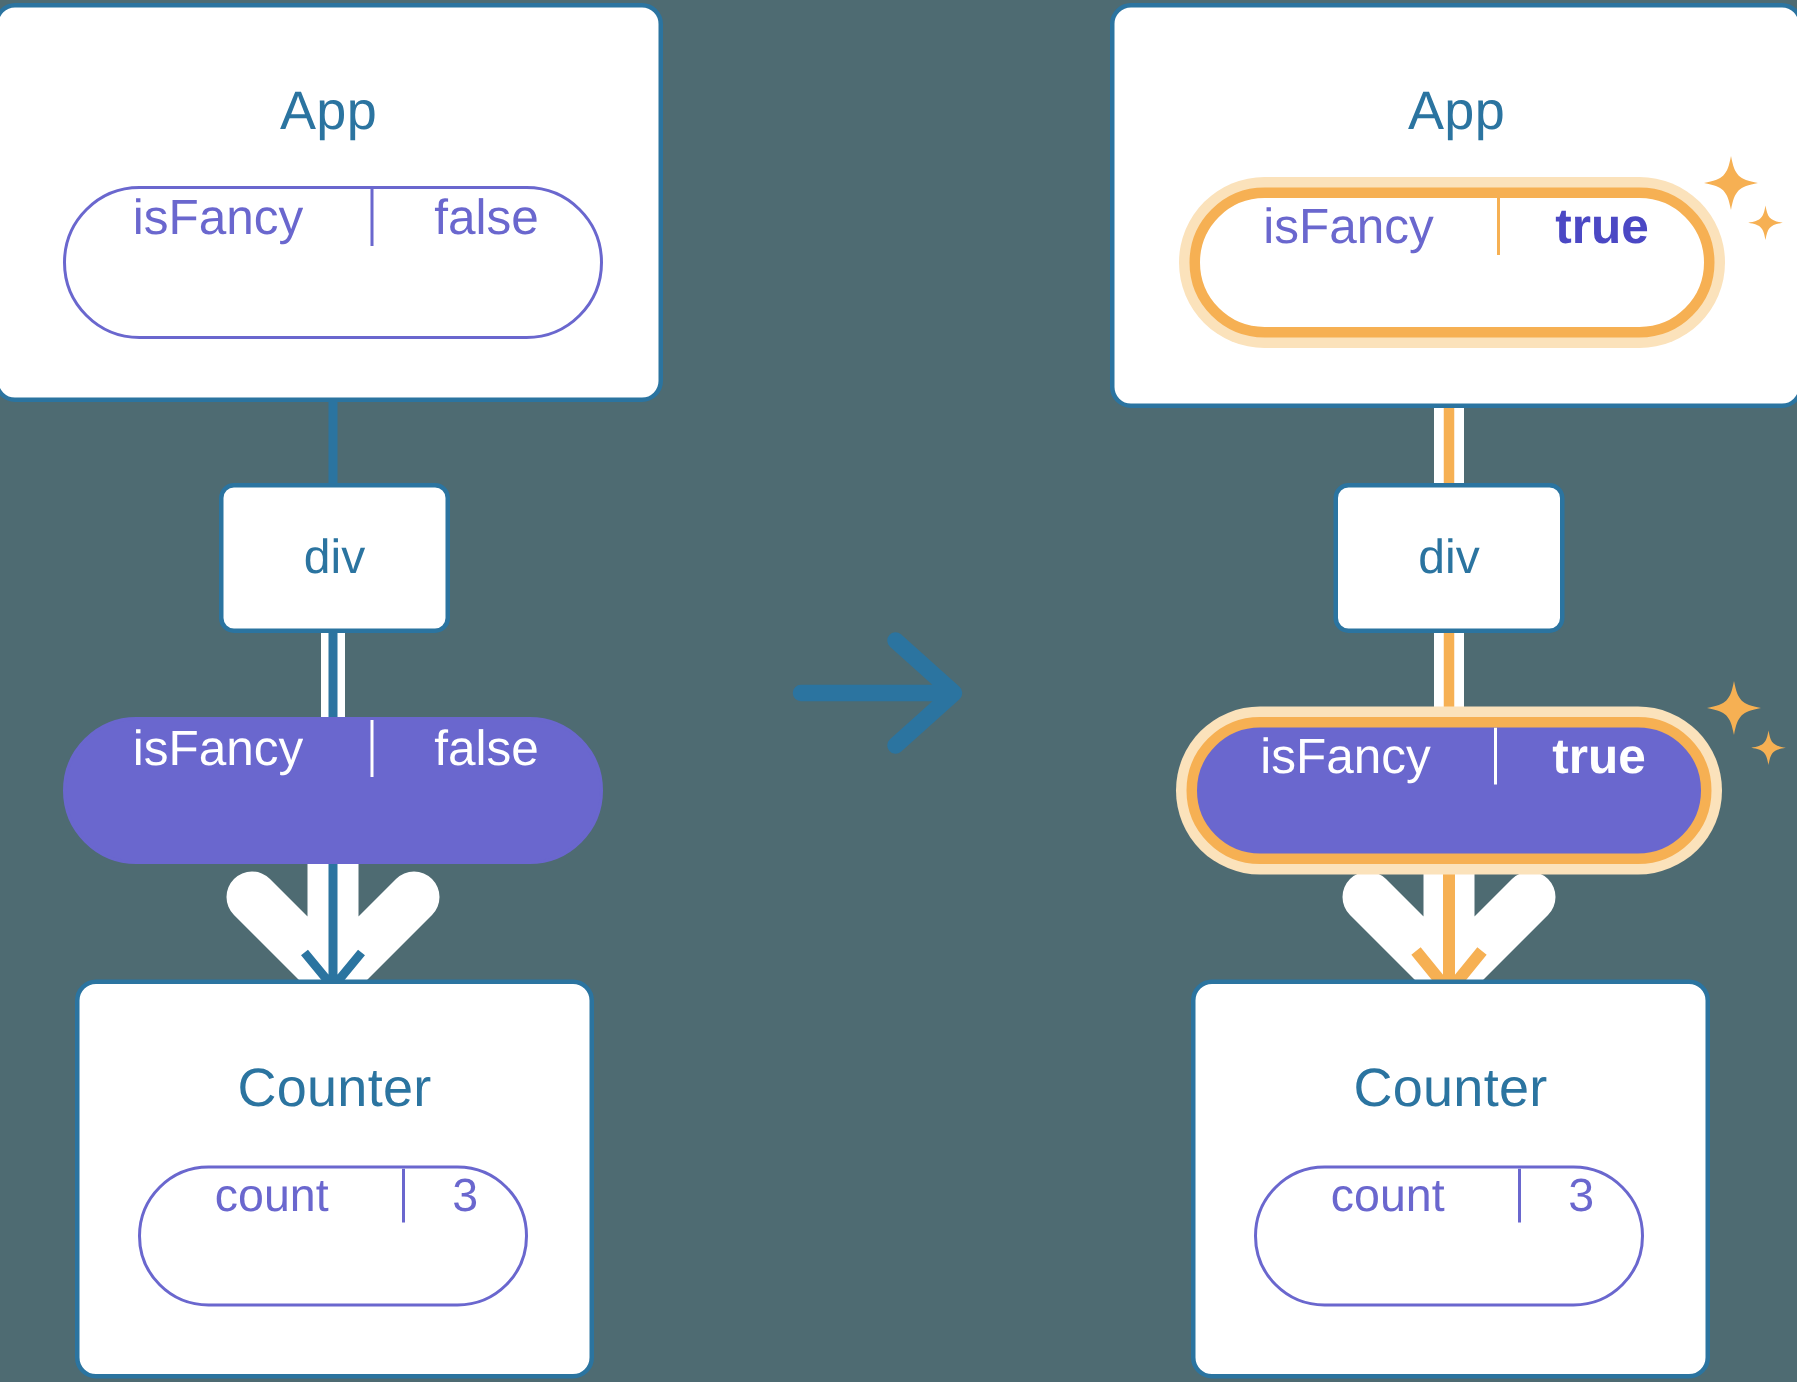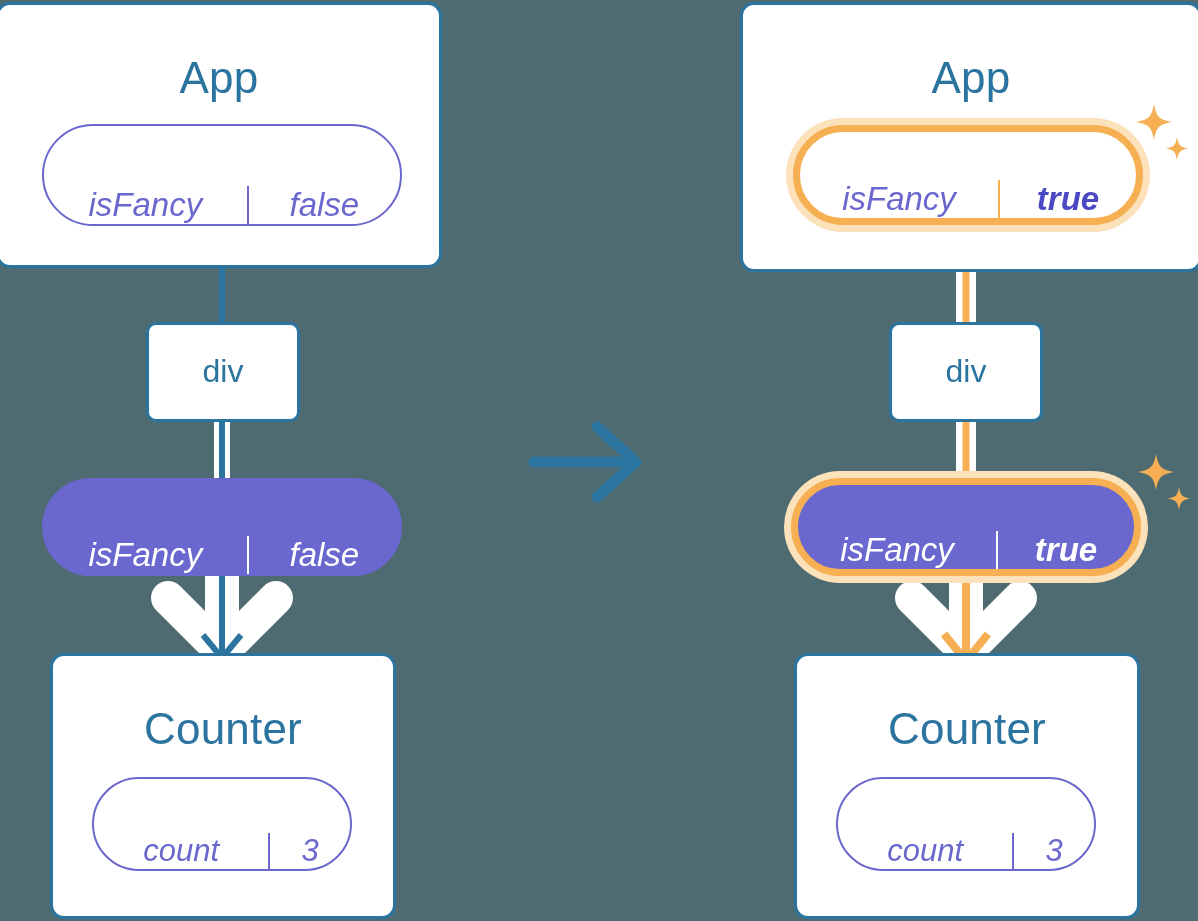--- a/index.html
+++ b/index.html
@@ -18,37 +18,36 @@
     background:#ffffff;
     border:3px solid #2b74a0;
     border-radius:14px;
     box-sizing:border-box;
   }
   .box-title{
     position:absolute;
     left:0;right:0;
     text-align:center;
     color:#2b74a0;
-    font-size:44px;
+    font-size:36px;
     letter-spacing:.2px;
   }
   .div-label{
     position:absolute;left:0;right:0;text-align:center;
     color:#2b74a0;font-size:32px;
   }
 
   
   .pill{
     position:absolute;
     display:flex;
-    align-items:flex-end;
+    align-items:flex-start;
     box-sizing:border-box;
     border-radius:999px;
     overflow:hidden;
-    font-style:italic;
   }
   .pill .k,.pill .v{
     display:flex;align-items:center;justify-content:center;
     box-sizing:border-box;
     white-space:nowrap;
   }
 
   
   .pill.outline{
     border:2px solid #6a67ce;

